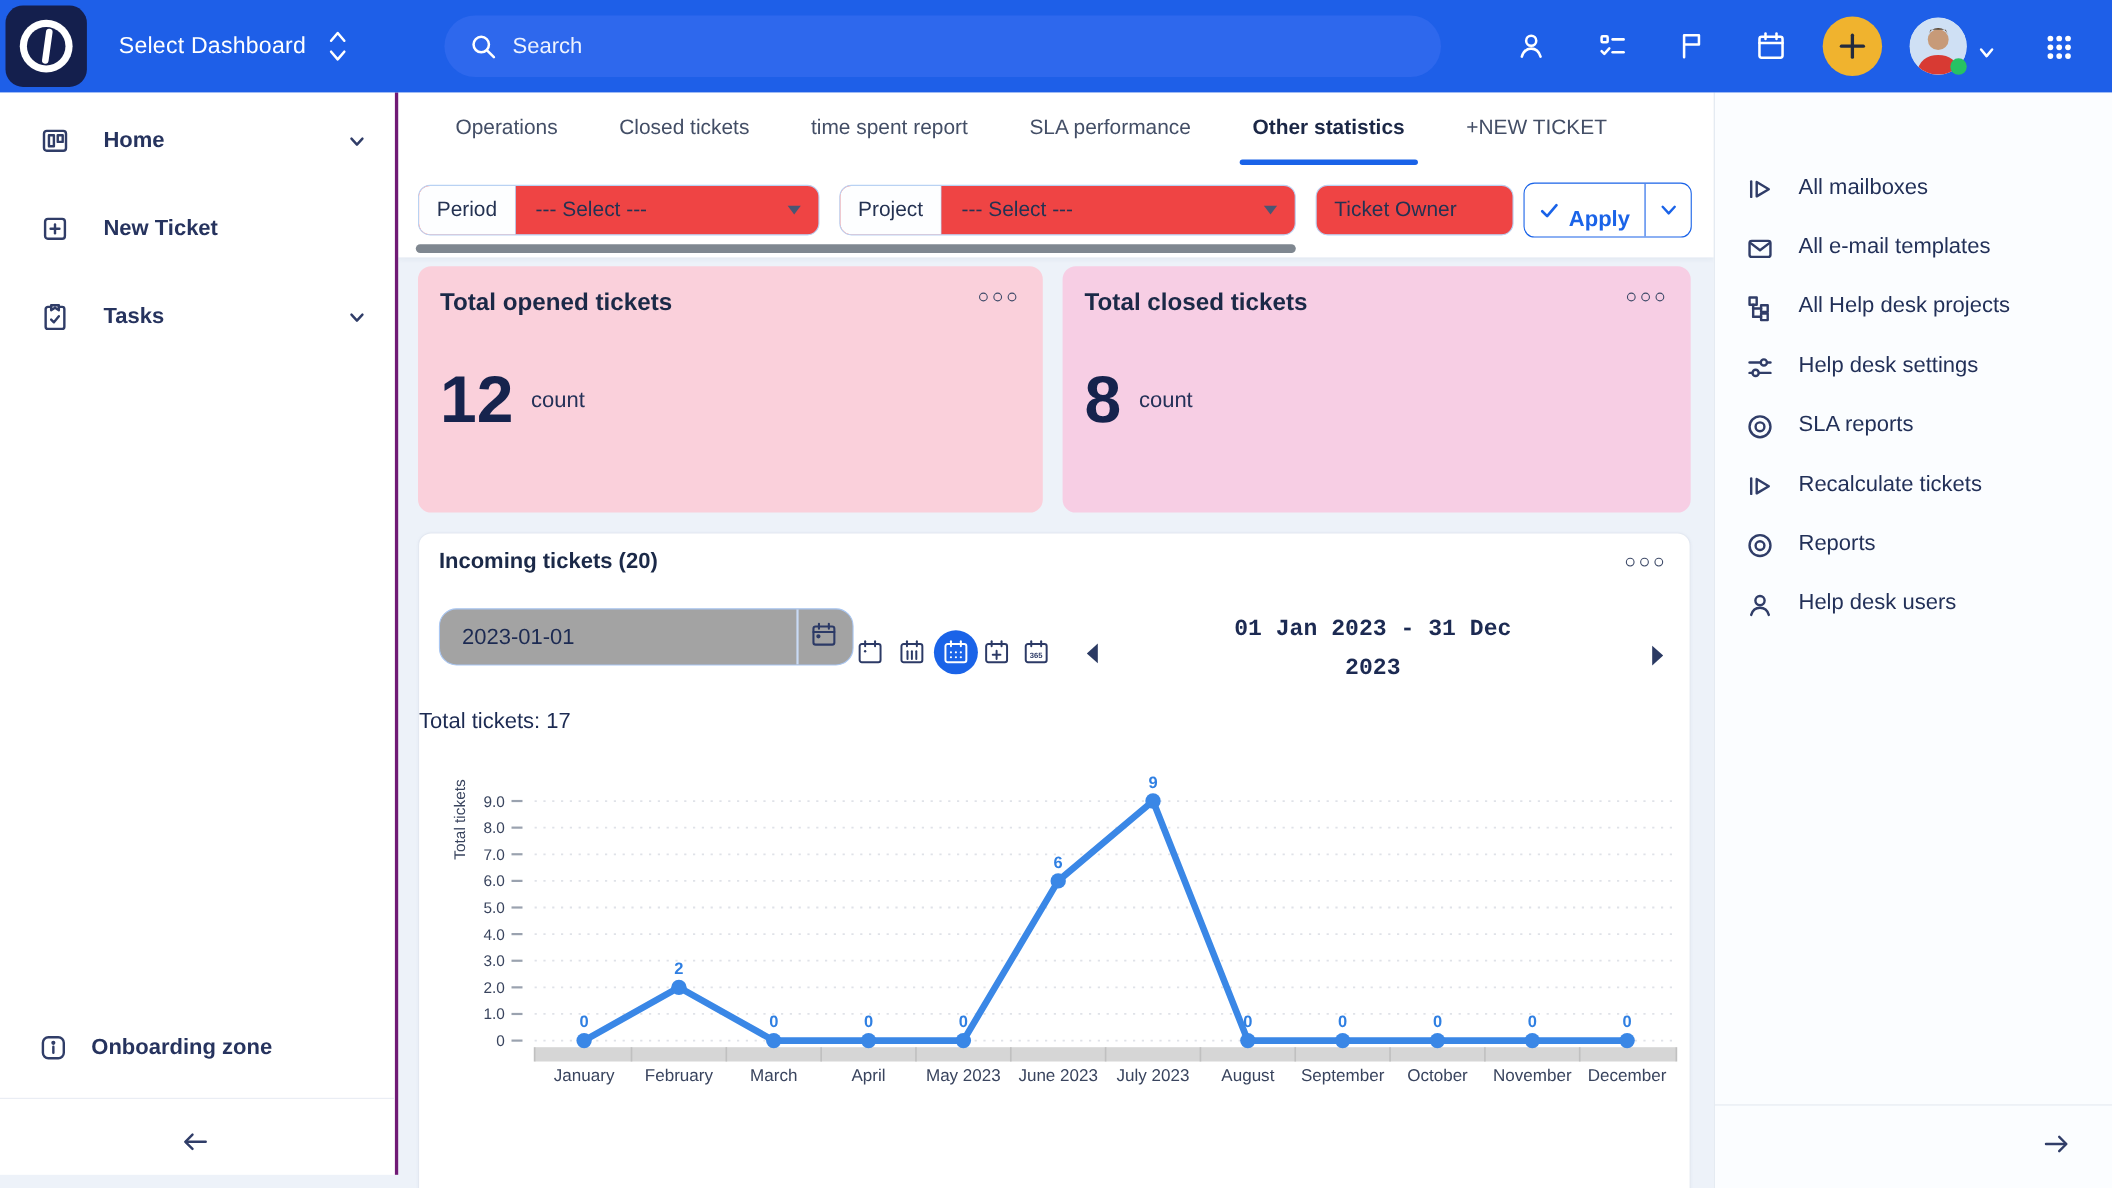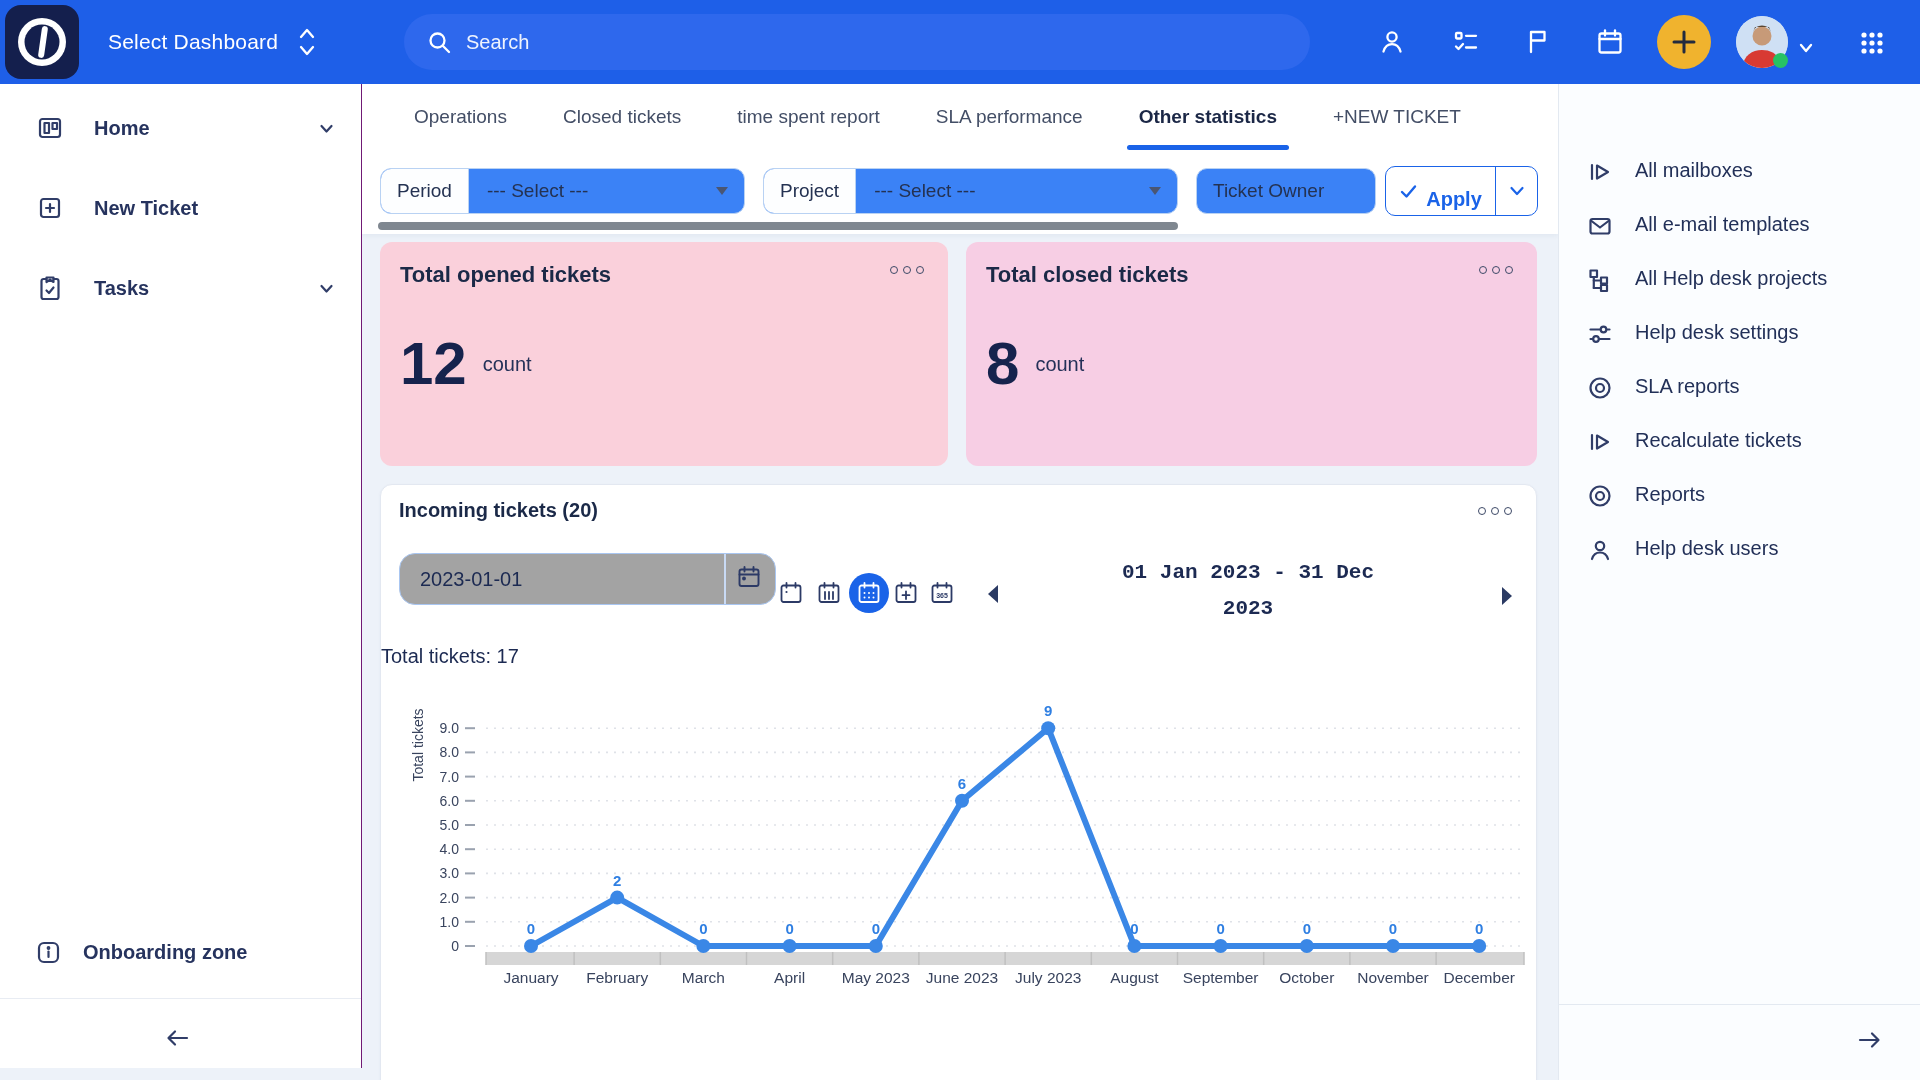--- a/index.html
+++ b/index.html
@@ -19,38 +19,38 @@
   .search-pill{position:absolute;left:404px;top:14px;width:906px;height:56px;border-radius:28px;background:#2e68ed;display:flex;align-items:center;padding-left:22px;gap:14px;}
   .search-pill input{flex:1;background:transparent;border:none;outline:none;color:#fff;font-size:20px;font-family:"Liberation Sans",sans-serif;}
   .search-pill input::placeholder{color:rgba(255,255,255,.92)}
   .tb-btn{position:absolute;top:20px;width:44px;height:44px;display:flex;align-items:center;justify-content:center;cursor:pointer;}
   .tb-ic{stroke:#fff;fill:none;stroke-width:2.3;stroke-linecap:round;stroke-linejoin:round}
   .plus-btn{position:absolute;left:1657px;top:15px;width:54px;height:54px;border-radius:50%;background:#f0b32e;display:flex;align-items:center;justify-content:center;cursor:pointer;}
   .avatar{position:absolute;left:1736px;top:16px;width:52px;height:52px;border-radius:50%;overflow:hidden;cursor:pointer;background:#cfe0f4;}
   .status-dot{position:absolute;left:1773px;top:53px;width:15px;height:15px;border-radius:50%;background:#27c264;z-index:51;}
 
   
-  #sidebar-left{position:absolute;left:0;top:84px;width:362px;height:984px;background:#fff;border-right:1px solid #701a75;z-index:10;}
+  #sidebar-left{position:absolute;left:0;top:84px;width:362px;height:984px;background:#fff;border-right:3px solid #701a75;z-index:10;}
   .snav{position:absolute;left:0;top:4px;width:100%;}
   .snav-item{position:relative;height:80px;display:flex;align-items:center;padding-left:36px;gap:30px;cursor:pointer;}
   .snav-item .lbl{font-size:20px;font-weight:bold;color:#26335e;}
   .snav-chev{position:absolute;right:26px;top:32px;}
   .nav-ic{stroke:var(--navy-mid);fill:none;stroke-width:2.2;stroke-linecap:round;stroke-linejoin:round}
   .onboarding{position:absolute;left:0;top:844px;width:100%;height:48px;display:flex;align-items:center;padding-left:36px;gap:22px;cursor:pointer;}
   .onboarding .lbl{font-size:20px;font-weight:bold;color:#26335e;}
   .sb-bottom{position:absolute;left:0;top:914px;width:100%;height:82px;border-top:1px solid #e8ecf3;}
   .collapse-left{position:absolute;left:160px;top:22px;cursor:pointer;}
 
   
   #content-header{position:absolute;left:362px;top:84px;width:1196px;height:150px;background:#fff;box-shadow:0 2px 5px rgba(40,60,110,.06);z-index:5;}
   .tabs{position:absolute;left:34px;top:0;height:66px;display:flex;gap:36px;align-items:center;}
   .tab{position:relative;height:66px;display:flex;align-items:center;font-size:19px;font-weight:500;color:#434e66;cursor:pointer;white-space:nowrap;padding:0 2px;margin-left:16px;}
   .tab.active{color:#1b2746;font-weight:bold;}
   .tab.active::after{content:"";position:absolute;left:-10px;right:-10px;bottom:0;height:5px;border-radius:3px;background:var(--blue-accent);}
-  .pill{position:absolute;top:84px;height:46px;border:1.5px solid var(--pill-border);border-radius:11px;background:#3b82f6;display:flex;align-items:center;cursor:pointer;}
+  .pill{position:absolute;top:84px;height:46px;border:1.5px solid var(--pill-border);border-radius:11px;background:#ef4444;display:flex;align-items:center;cursor:pointer;}
   .pill .plabel{padding:0 16px;font-size:19px;color:#243252;height:100%;display:flex;align-items:center;border-right:1.5px solid var(--pill-border);background:#fdfeff;border-radius:10px 0 0 10px;}
   .pill .pvalue{padding:0 18px;font-size:19px;color:#243252;flex:1;}
   .caret{width:0;height:0;border-left:6px solid transparent;border-right:6px solid transparent;border-top:8px solid #4a5673;margin-right:16px;}
   #pill-period{left:18px;width:365px;}
   #pill-project{left:401px;width:415px;}
   #pill-owner{left:834px;width:180px;}
   #pill-owner .plabel{border-right:none;background:transparent;}
   .apply-group{position:absolute;left:1023px;top:82px;width:153px;height:50px;border:1.8px solid var(--blue-accent);border-radius:10px;background:#fff;display:flex;overflow:hidden;}
   .apply-main{width:110px;display:flex;align-items:center;justify-content:center;gap:8px;cursor:pointer;border-right:1.8px solid var(--blue-accent);}
   .apply-main .lbl{color:var(--blue-accent);font-size:20px;font-weight:bold;margin-top:16px;}

